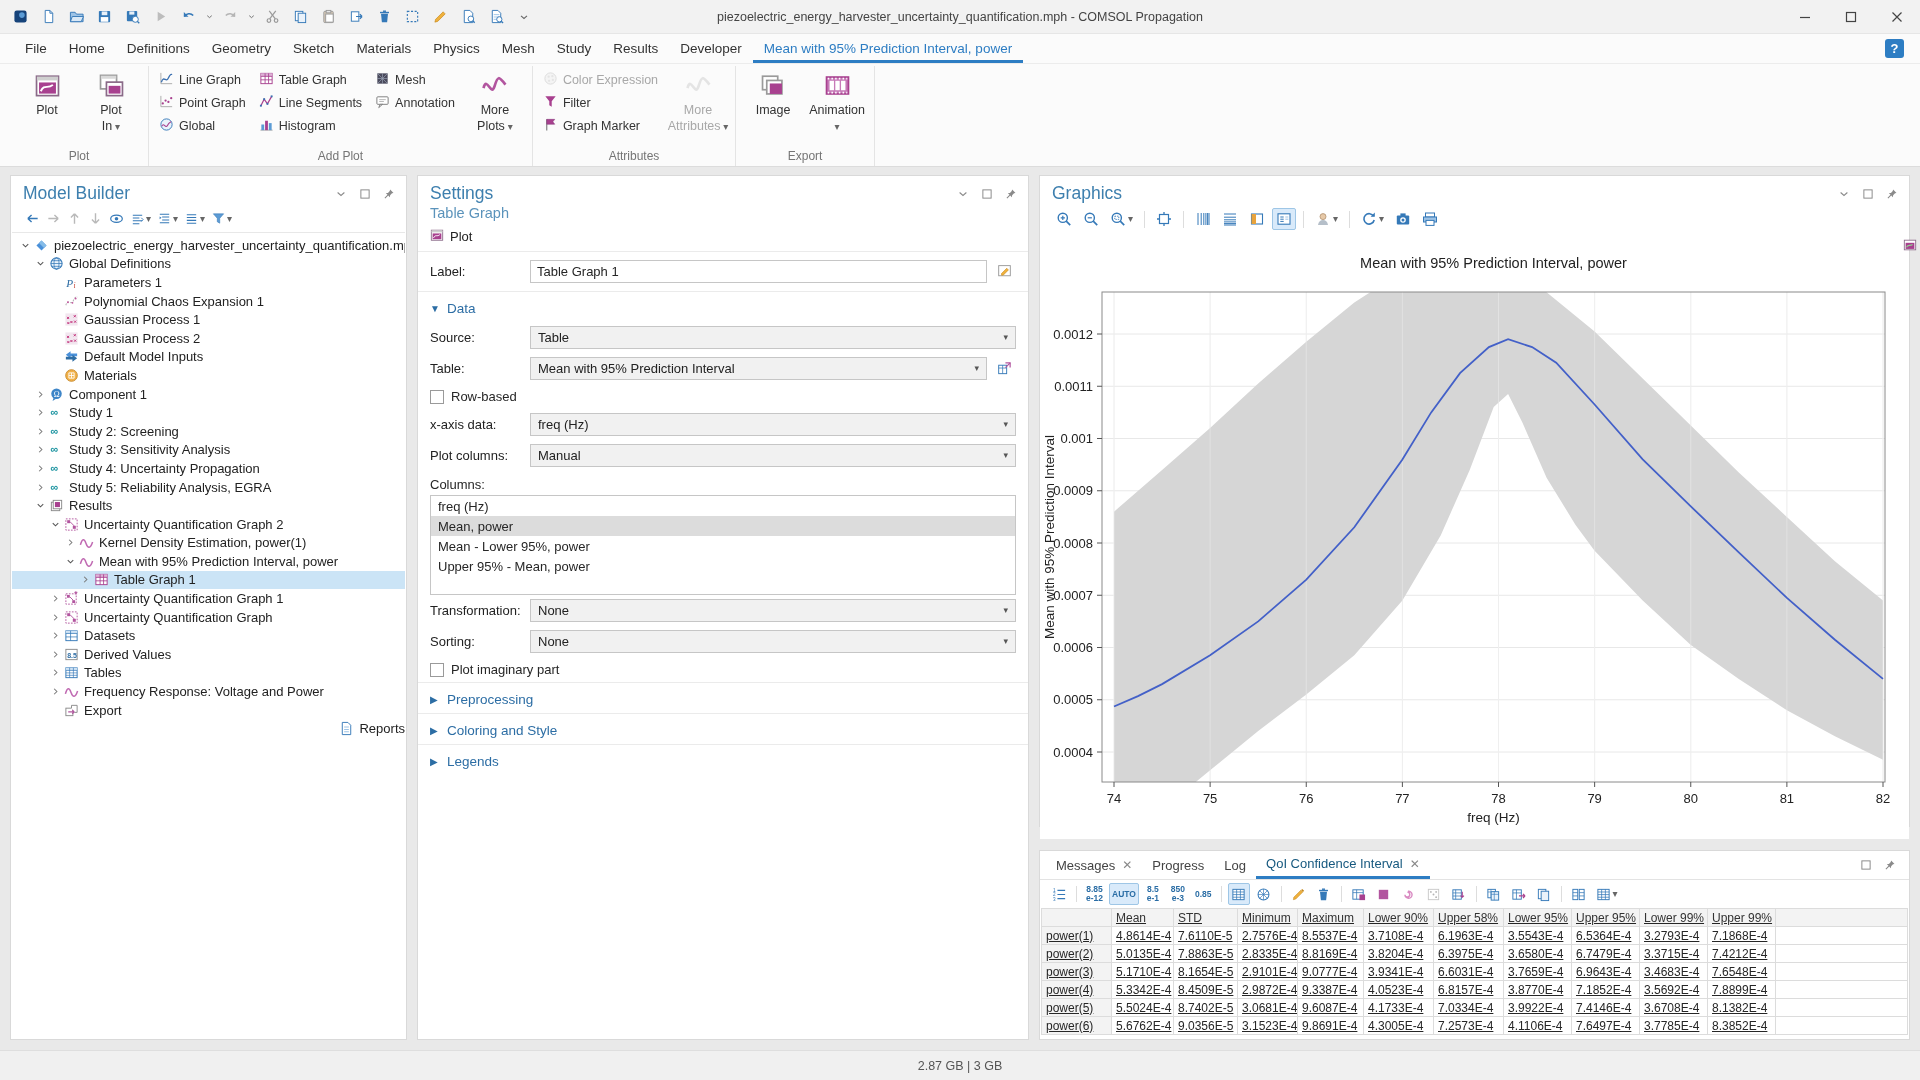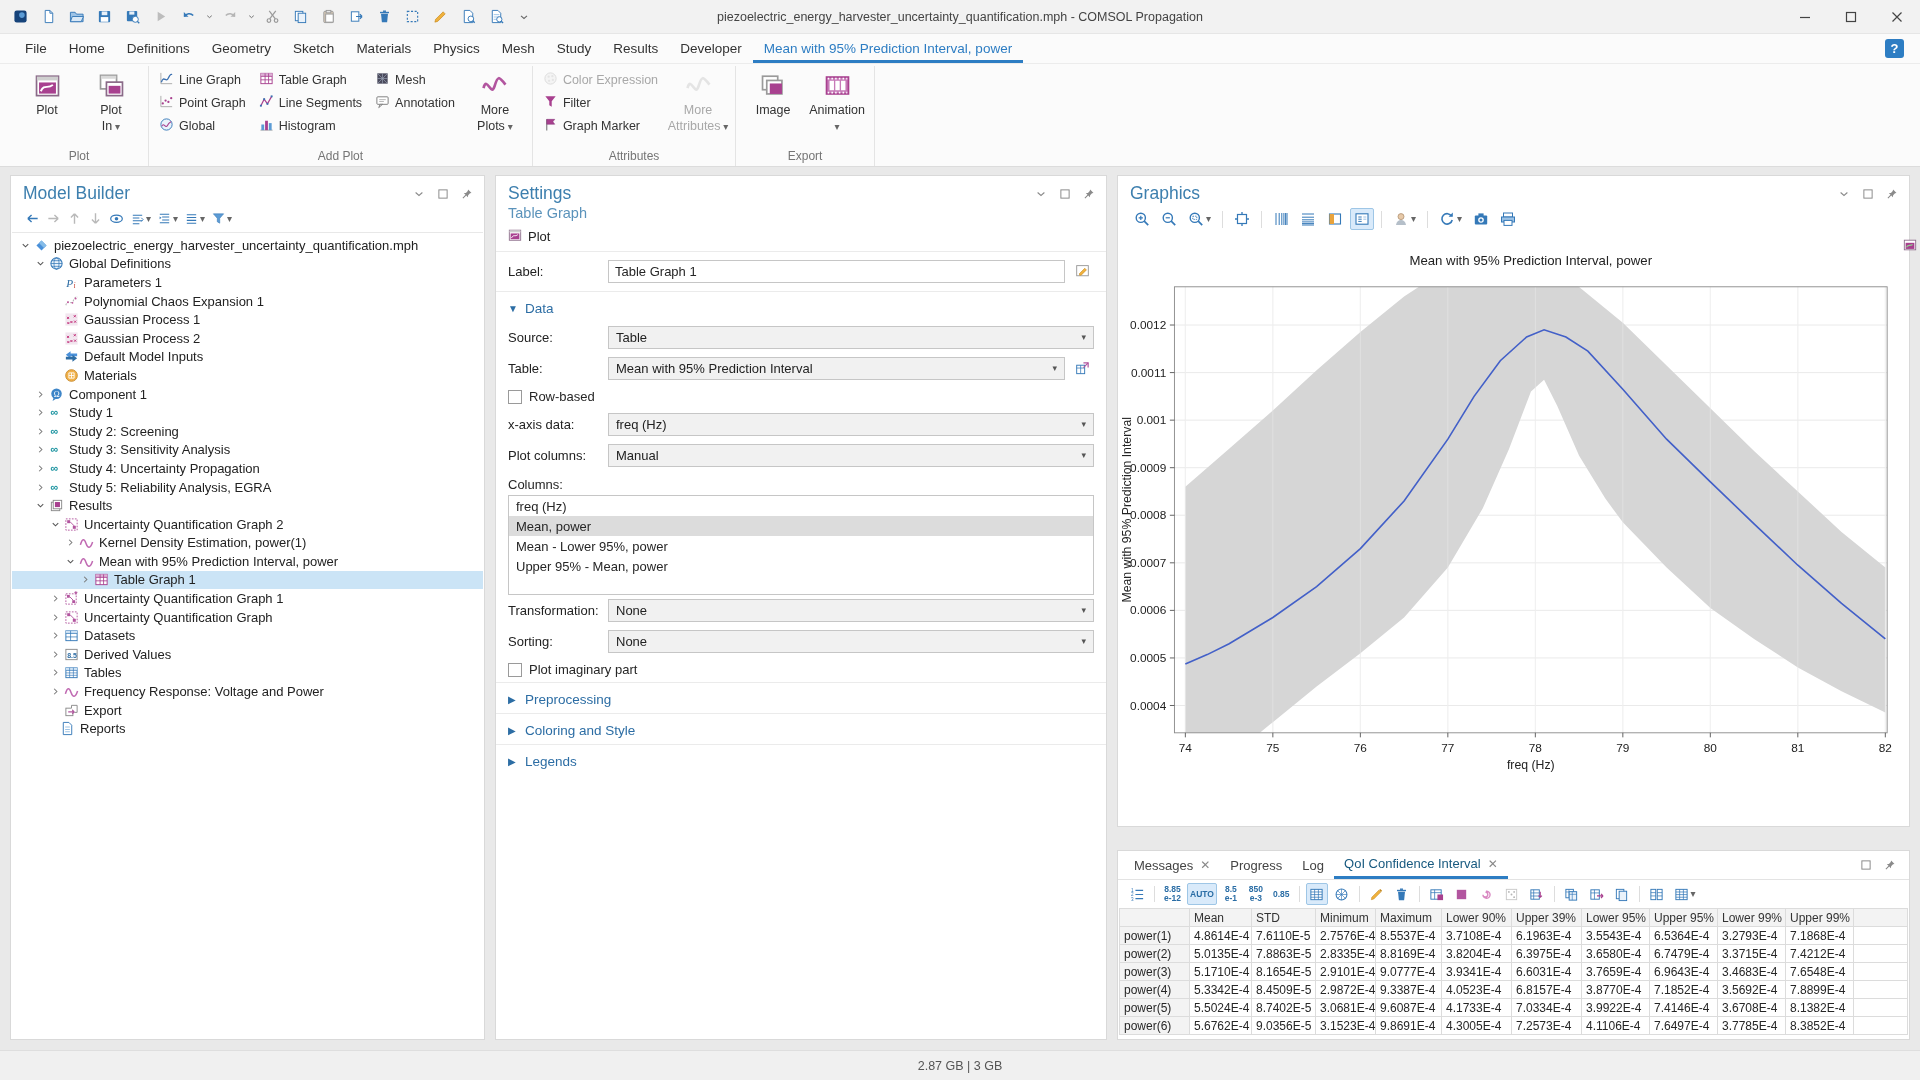--- a/index.html
+++ b/index.html
@@ -34,21 +34,21 @@
   .smallbtn.disabled .slabel{color:#a8a8a8;}
   .caret{color:#666;font-size:10px;line-height:1;}
   
   .main{flex:1;display:flex;gap:10px;padding:8px 10px 10px;background:#e9e9e9;min-height:0;}
   .panel{background:#fff;border:1px solid #d9d9d9;display:flex;flex-direction:column;min-height:0;}
   .panel-head{display:flex;align-items:center;padding:7px 10px 2px 12px;flex:0 0 auto;}
   .panel-title{color:#3d7fae;font-size:17.5px;}
   .winbtns{margin-left:auto;display:flex;gap:10px;align-items:center;color:#8a8a8a;}
   .winbtns .pb{width:14px;height:14px;display:flex;align-items:center;justify-content:center;}
   
-  .mb{width:475px;flex:0 0 auto;}
+  .mb{width:397px;flex:0 0 auto;}
   .mb-toolbar{display:flex;align-items:center;gap:2px;padding:3px 10px 4px 12px;flex:0 0 auto;}
   .mb-toolbar .tbtn{display:flex;align-items:center;padding:2px;border-radius:2px;}
   .filterrow{display:flex;align-items:center;gap:6px;padding:1px 10px 4px 12px;flex:0 0 auto;}
   .filterinput{flex:1;height:23px;border:1px solid #c9c9c9;background:#fff;font-size:13px;padding:0 6px;color:#333;font-family:"Liberation Sans",sans-serif;}
   .filterinput::placeholder{color:#9a9a9a;}
   .tree{flex:1;overflow:hidden;border-top:1px solid #e8e8e8;margin:0 1px;padding-top:3px;}
   .trow{display:flex;align-items:center;height:18.6px;white-space:nowrap;font-size:13px;color:#222;}
   .trow.selected{background:#cbe4f6;}
   .trow .twist{width:15px;flex:0 0 auto;display:flex;align-items:center;justify-content:center;color:#555;}
   .trow .ticon{width:16px;height:16px;flex:0 0 auto;margin-right:5px;display:flex;align-items:center;justify-content:center;}
@@ -90,21 +90,21 @@
   .btab{display:flex;align-items:center;gap:7px;padding:0 10px;font-size:13px;color:#444;}
   .btab .x{color:#888;font-size:12px;}
   .btab.active{color:#17597f;border-bottom:3px solid #2d7dc3;}
   .btabs .winbtns{padding-right:6px;}
   .b-toolbar{display:flex;align-items:center;gap:3px;padding:3px 8px;flex:0 0 auto;}
   .b-toolbar .tbtn{display:flex;align-items:center;justify-content:center;min-width:22px;height:22px;border-radius:2px;border:1px solid transparent;padding:0 2px;}
   .b-toolbar .tbtn.active{background:#d9eafa;border-color:#9ec6e6;}
   .b-toolbar .vsep{width:1px;height:16px;background:#ddd;margin:0 3px;}
   .precbtn{font-size:8.5px;color:#2a6da5;line-height:1.05;text-align:center;font-weight:bold;}
   .btable-wrap{flex:1;overflow:hidden;padding:0 1px;}
-  table.btable{border-collapse:collapse;table-layout:fixed;font-size:12px;width:100%;}
+  table.btable{border-collapse:collapse;table-layout:fixed;font-size:12px;width:100%;text-decoration:underline;}
   table.btable th,table.btable td{border:1px solid #dcdcdc;padding:1px 4px;height:18px;text-align:left;font-weight:normal;white-space:nowrap;overflow:hidden;}
   table.btable th{background:#f3f3f3;color:#333;}
   table.btable td.rowlabel{background:#f3f3f3;}
   
   .statusbar{height:30px;background:#f0f0f0;border-top:1px solid #dedede;display:flex;align-items:center;justify-content:center;font-size:12.5px;color:#555;flex:0 0 auto;}
 </style>
 </head>
 <body>
 
 <div class="window">
@@ -1009,21 +1009,21 @@
               <span style="display: inline-flex; align-items: center;">
                 <svg viewBox="0 0 16 16" width="15" height="15">
                   <rect x="2" y="5.5" width="7.5" height="8" fill="#fff" stroke="#8a8a8a"></rect>
                   <path d="M8 5.5V2.5h6v7.5h-3" fill="#fff" stroke="#8a8a8a"></path>
                   <path d="M4.5 9.5h6.5m0 0L8.8 7.3M11 9.5l-2.2 2.2" stroke="#b2559f" fill="none" stroke-width="1.2"></path>
                 </svg>
               </span>
             </span>
             <span>Export</span>
           </div>
-          <div class="trow" style="padding-left: 32px;">
+          <div class="trow" style="padding-left: 32px; justify-content: flex-end;">
             <span class="twist"></span>
             <span class="ticon">
               <span style="display: inline-flex; align-items: center;">
                 <svg viewBox="0 0 16 16" width="15" height="15">
                   <path d="M3.5 1.5h6l3 3v10h-9z" fill="#fff" stroke="#3579b8"></path>
                   <path d="M5.5 6.5h5M5.5 9h5M5.5 11.5h5" stroke="#9dc3e6" stroke-width="1.1"></path>
                 </svg>
               </span>
             </span>
             <span>Reports</span>
@@ -1600,21 +1600,21 @@
                 <col>
               </colgroup>
               <tbody>
                 <tr>
                   <th></th>
                   <th>Mean</th>
                   <th>STD</th>
                   <th>Minimum</th>
                   <th>Maximum</th>
                   <th>Lower 90%</th>
-                  <th>Upper 39%</th>
+                  <th>Upper 58%</th>
                   <th>Lower 95%</th>
                   <th>Upper 95%</th>
                   <th>Lower 99%</th>
                   <th>Upper 99%</th>
                   <th></th>
                 </tr>
                 <tr>
                   <td class="rowlabel">power(1)</td>
                   <td>4.8614E-4</td>
                   <td>7.6110E-5</td>

